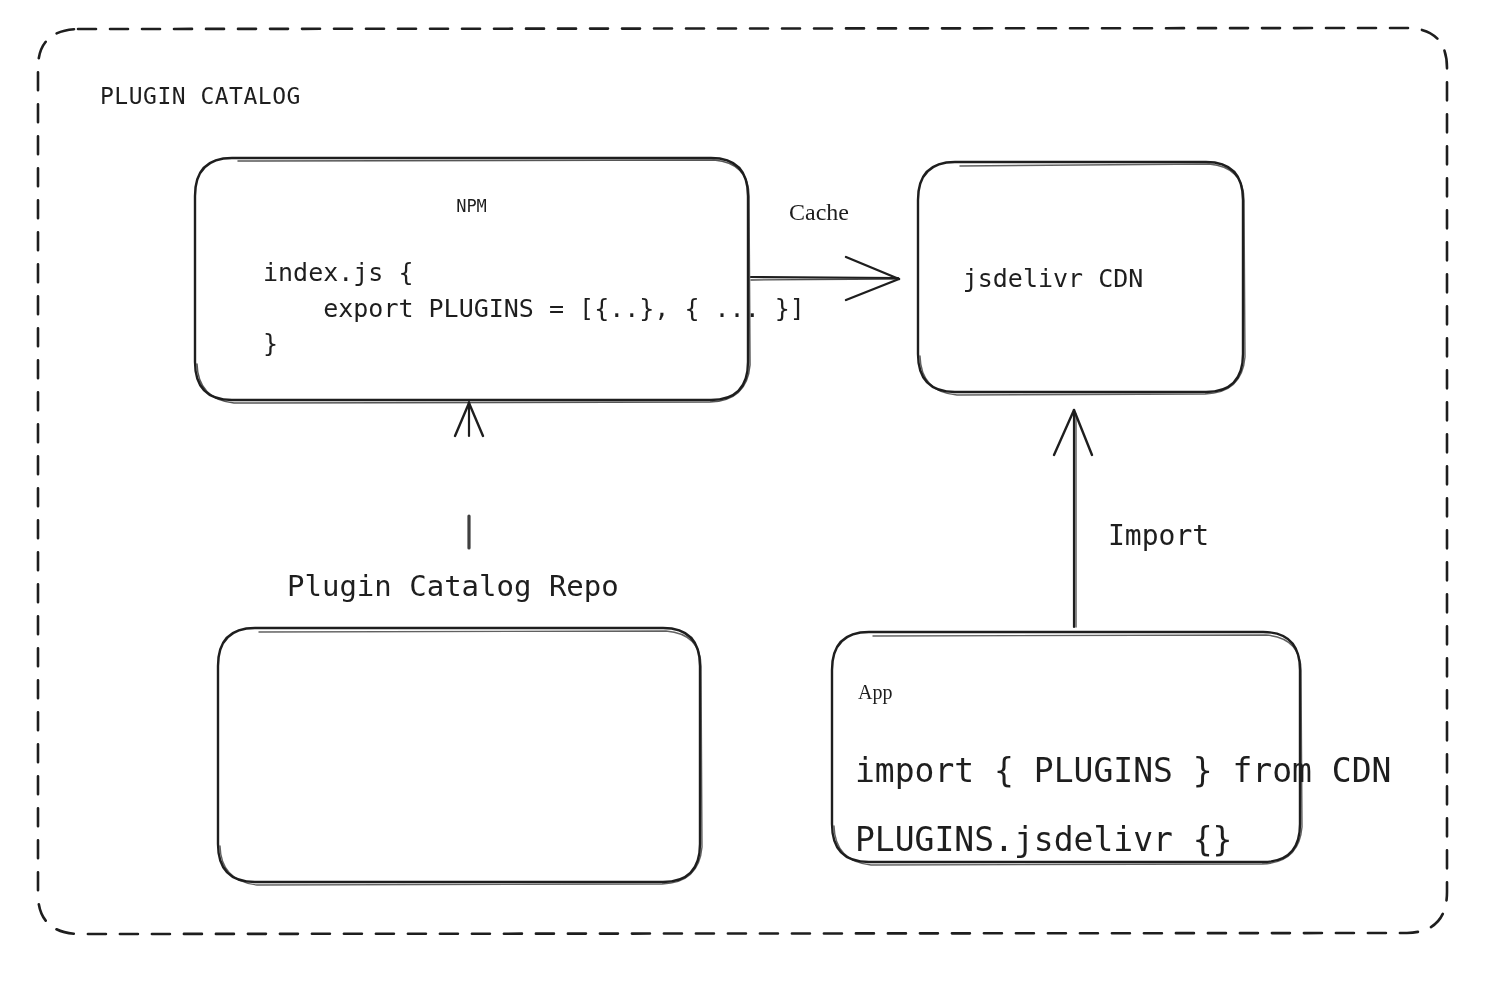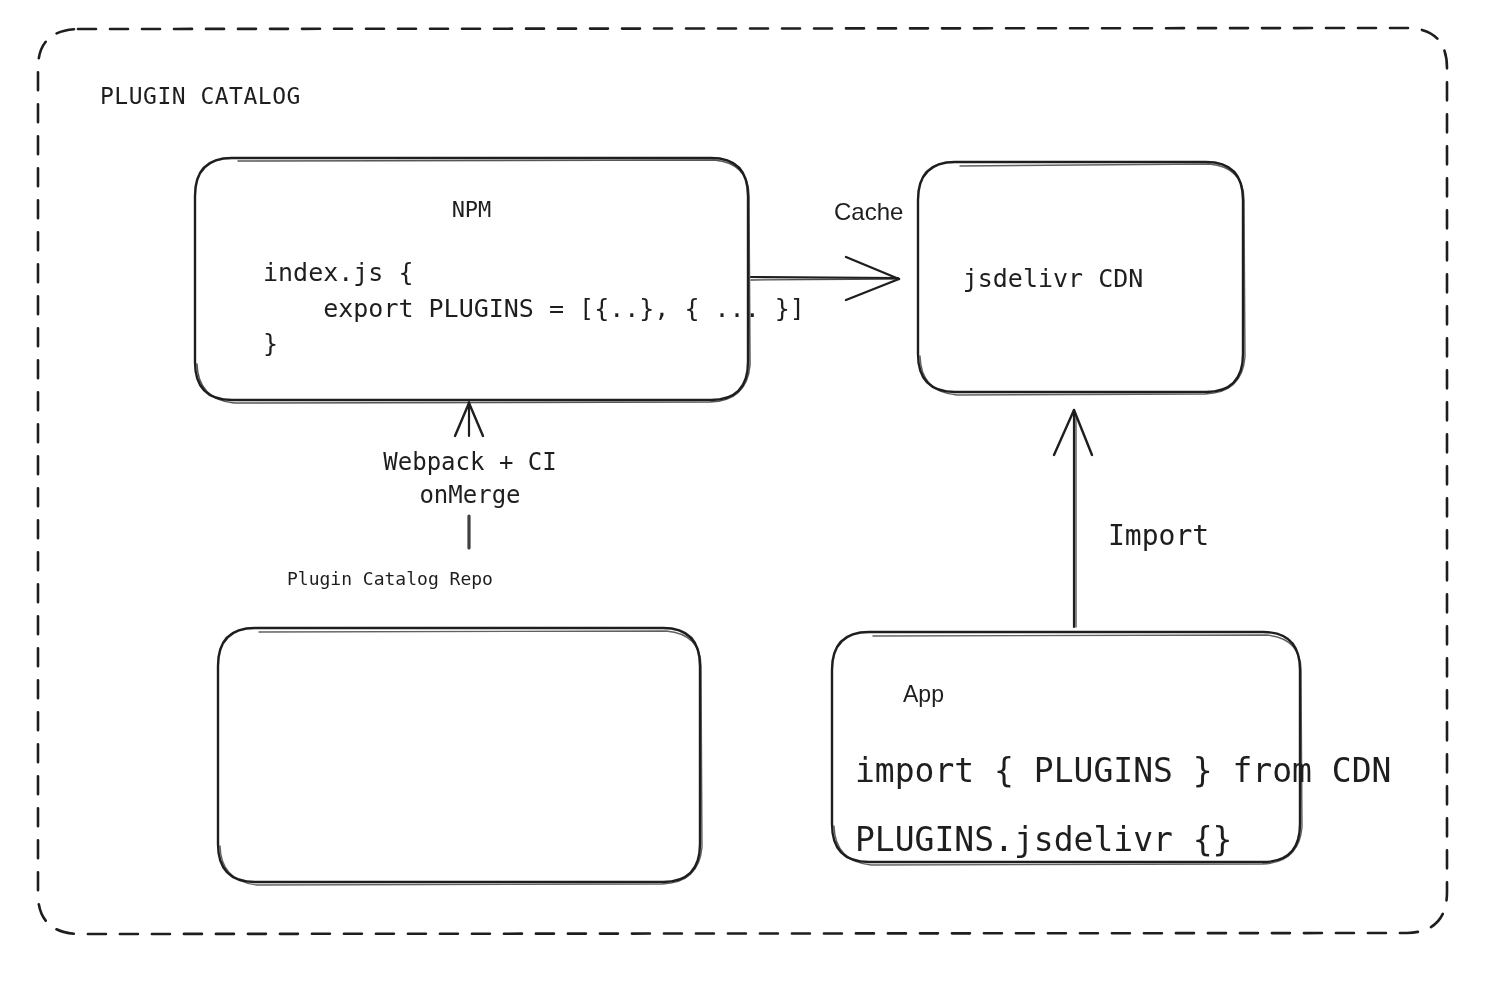--- a/index.html
+++ b/index.html
@@ -34,37 +34,37 @@
     stroke-linejoin: round;
   }
   .txt {
     position: absolute;
     white-space: pre;
     color: #1e1e1e;
     font-family: "DejaVu Sans Mono", monospace;
     line-height: 1.25;
   }
   .mono { font-family: "DejaVu Sans Mono", monospace; }
-  .sans { font-family: Liberation Sans, sans-serif; margin-left: 45px; }
+  .sans { font-family: Liberation Serif, serif; }
 
   
   #group-title {
     left: 100px;
     top: 82px;
     font-size: 23px;
     letter-spacing: 0.5px;
   }
 
   
   #npm-title {
     left: 195px;
     top: 196px;
     width: 553px;
     text-align: center;
-    font-size: 22px;
+    font-size: 17px;
   }
   #npm-code {
     left: 219px;
     top: 255px;
     font-size: 25px;
     line-height: 1.42;
     margin-left: 44px;
   }
 
   
@@ -93,34 +93,34 @@
   #label-import {
     left: 1108px;
     top: 518px;
     font-size: 28px;
   }
 
   
   #repo-label {
     left: 287px;
     top: 568px;
-    font-size: 18px;
+    font-size: 29px;
   }
   #repo-list {
     left: 219px;
     top: 707px;
     font-size: 25px;
     line-height: 1.48;
   }
 
   
   #app-title {
     left: 858px;
     top: 680px;
-    font-size: 23px;
+    font-size: 20px;
   }
   #app-code {
     left: 855px;
     top: 736px;
     font-size: 33px;
     line-height: 2.1;
   }
 </style>
 </head>
 <body>
@@ -188,22 +188,20 @@
   <div class="txt mono" id="npm-title">NPM</div>
 
   <div class="txt mono" id="npm-code">index.js {
     export PLUGINS = [{..}, { ... }]
 }</div>
 
   <div class="txt mono" id="cdn-title">jsdelivr CDN</div>
 
   <div class="txt sans" id="label-cache">Cache</div>
 
-  <div class="txt mono" id="label-build">Webpack + CI
-onMerge</div>
 
   <div class="txt mono" id="label-import">Import</div>
 
   <div class="txt mono" id="repo-label">Plugin Catalog Repo</div>
 
 
   <div class="txt sans" id="app-title">App</div>
 
   <div class="txt mono" id="app-code"><span>import { PLUGINS } from CDN</span><br><span>PLUGINS.jsdelivr {}</span></div>
 

